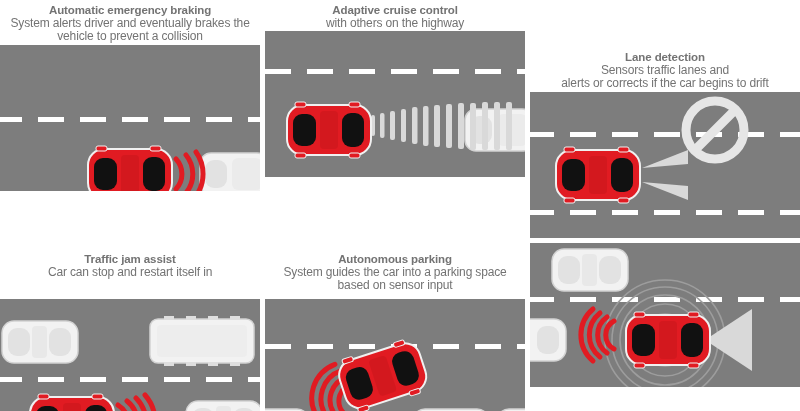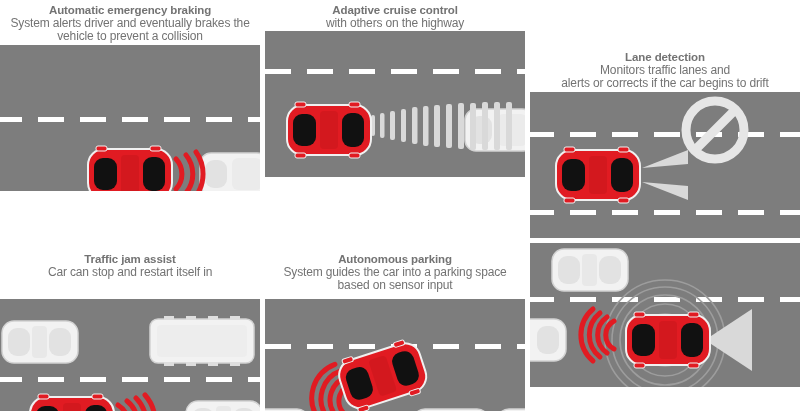--- a/index.html
+++ b/index.html
@@ -163,21 +163,21 @@
           </g>
         </svg>
       </div>
     </div>
 
     <div class="gutter-v" style="height:191px;"></div>
 
     <div class="panel col-last">
       <div class="caption" style="height:45px;padding-top:3px;margin-top:47px;">
         <div class="cap-title">Lane detection</div>
-        <div class="cap-desc">Monitors traffic lanes and</div>
+        <div class="cap-desc">Sensors traffic lanes and</div>
         <div class="cap-desc">alerts or corrects if the car begins to drift</div>
       </div>
       <div class="scene" style="width:270px;height:146px;">
         <svg width="270" height="146" viewBox="0 0 270 146">
           <rect x="0" y="0" width="270" height="146" fill="#7d7d7d"></rect>
           <g fill="#ffffff">
             <rect x="-2" y="40" width="26" height="5"></rect>
             <rect x="40" y="40" width="26" height="5"></rect>
             <rect x="82" y="40" width="26" height="5"></rect>
             <rect x="124" y="40" width="26" height="5"></rect>

